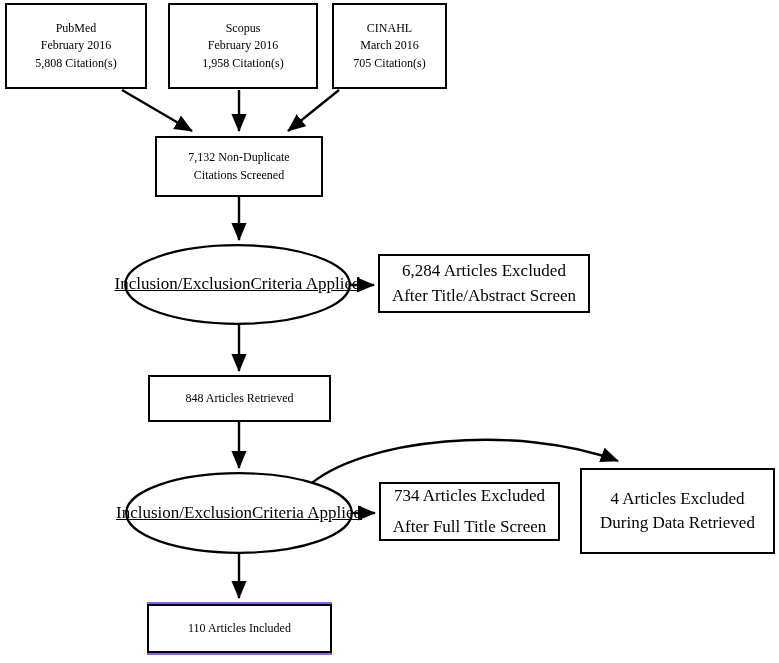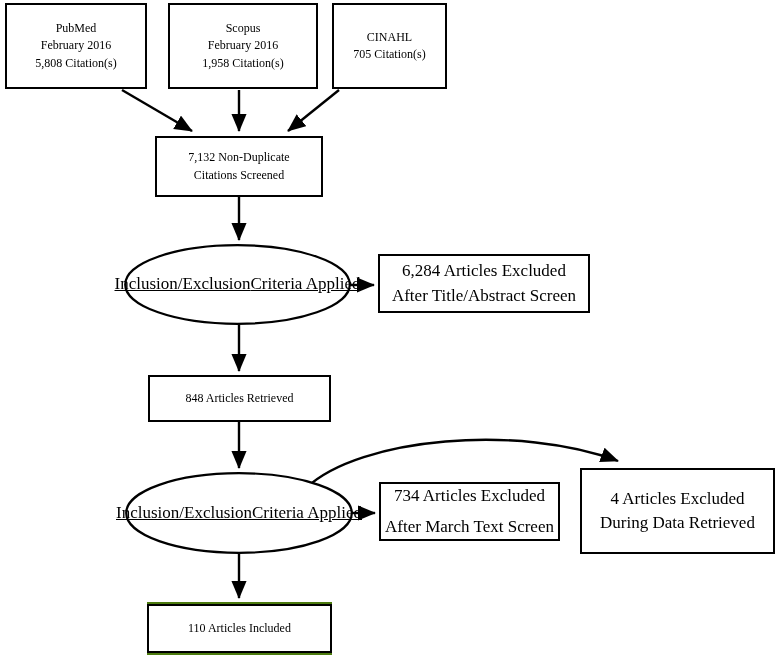--- a/index.html
+++ b/index.html
@@ -33,21 +33,21 @@
     justify-content: center;
     text-align: center;
     background: #ffffff;
     color: #000000;
     line-height: 1.42;
   }
   .box {
     border: 2px solid #000000;
   }
   .box-double {
-    border: 2px solid #4d7c0f;
+    border: 2px solid #8b5cf6;
     padding: 0;
   }
   .box-double .inner {
     border: 2px solid #000000;
     width: 100%;
     height: 100%;
     display: flex;
     flex-direction: column;
     align-items: center;
     justify-content: center;
@@ -120,20 +120,21 @@
   </div>
 
   <div class="node box f18" style="left:168px; top:3px; width:150px; height:86px;">
     <span class="line">Scopus</span>
     <span class="line">February 2016</span>
     <span class="line">1,958 Citation(s)</span>
   </div>
 
   <div class="node box f18" style="left:332px; top:3px; width:115px; height:86px;">
     <span class="line">CINAHL</span>
+    <span class="line">March 2016</span>
     <span class="line">705 Citation(s)</span>
   </div>
 
   <div class="node box f18" style="left:155px; top:136px; width:168px; height:61px;">
     <span class="line">7,132 Non-Duplicate</span>
     <span class="line">Citations Screened</span>
   </div>
 
   <div class="node ellipse-node f17" style="left:124px; top:244px; width:227px; height:81px;">
     <svg class="ell-svg" viewBox="0 0 227 81" preserveAspectRatio="none">
@@ -159,21 +160,21 @@
       <ellipse cx="114" cy="41" rx="112.8" ry="39.8" fill="#ffffff" stroke="#000000" stroke-width="2.2" vector-effect="non-scaling-stroke"></ellipse>
     </svg>
     <span class="ell-text">
       <span class="line">Inclusion/Exclusion</span>
       <span class="line">Criteria Applied</span>
     </span>
   </div>
 
   <div class="node box f17" style="left:379px; top:482px; width:181px; height:59px;justify-content:space-between;">
     <span class="line">734 Articles Excluded</span>
-    <span class="line">After March Text Screen</span>
+    <span class="line">After Full Title Screen</span>
   </div>
 
   <div class="node box f17" style="left:580px; top:468px; width:195px; height:86px;">
     <span class="line">4 Articles Excluded</span>
     <span class="line">During Data Retrieved</span>
   </div>
 
   <div class="node box-double f18" style="left:147px; top:602px; width:185px; height:53px;">
     <span class="inner">
       <span class="line">110 Articles Included</span>

